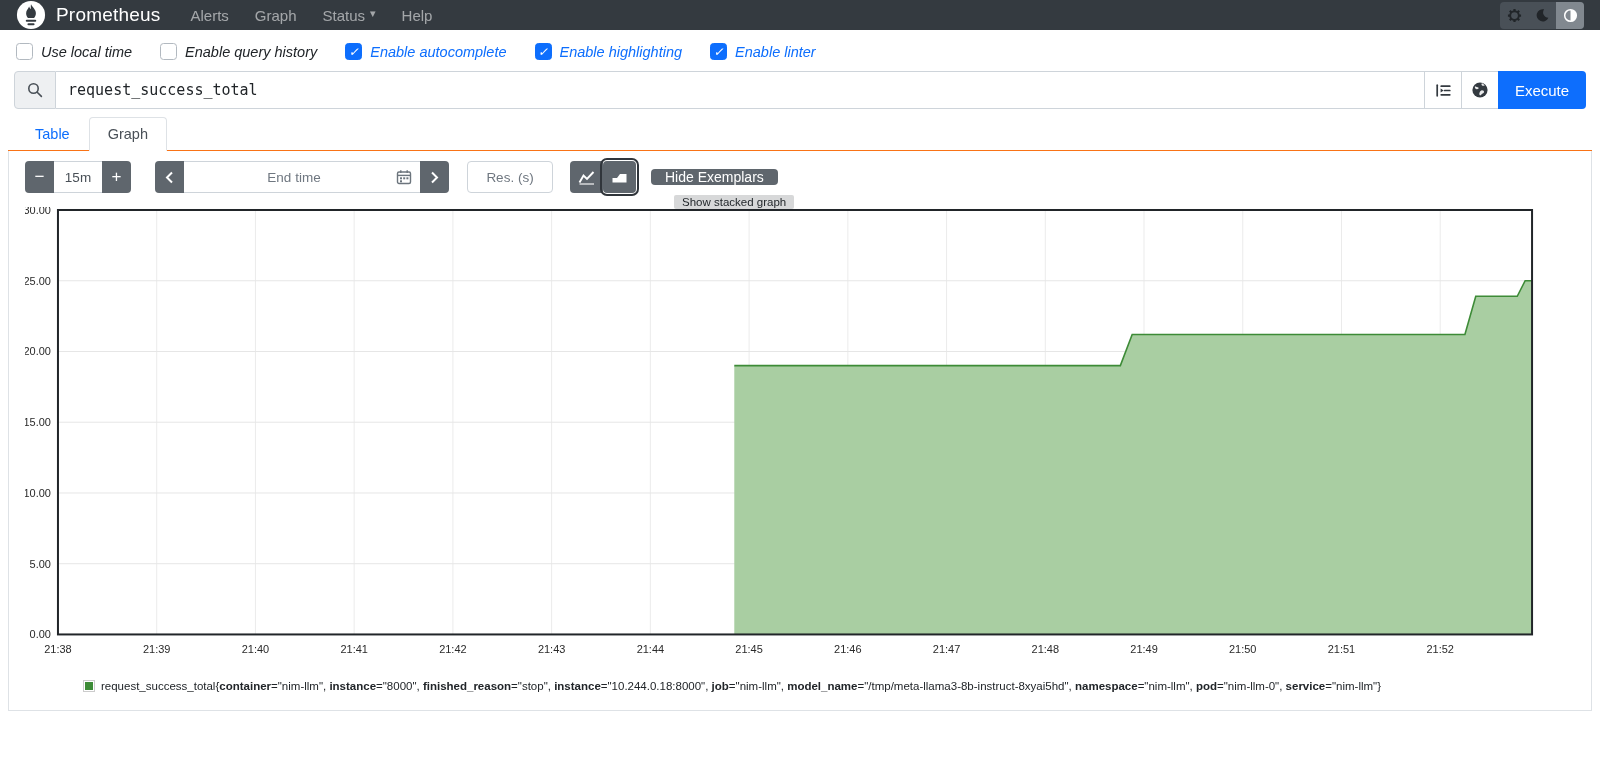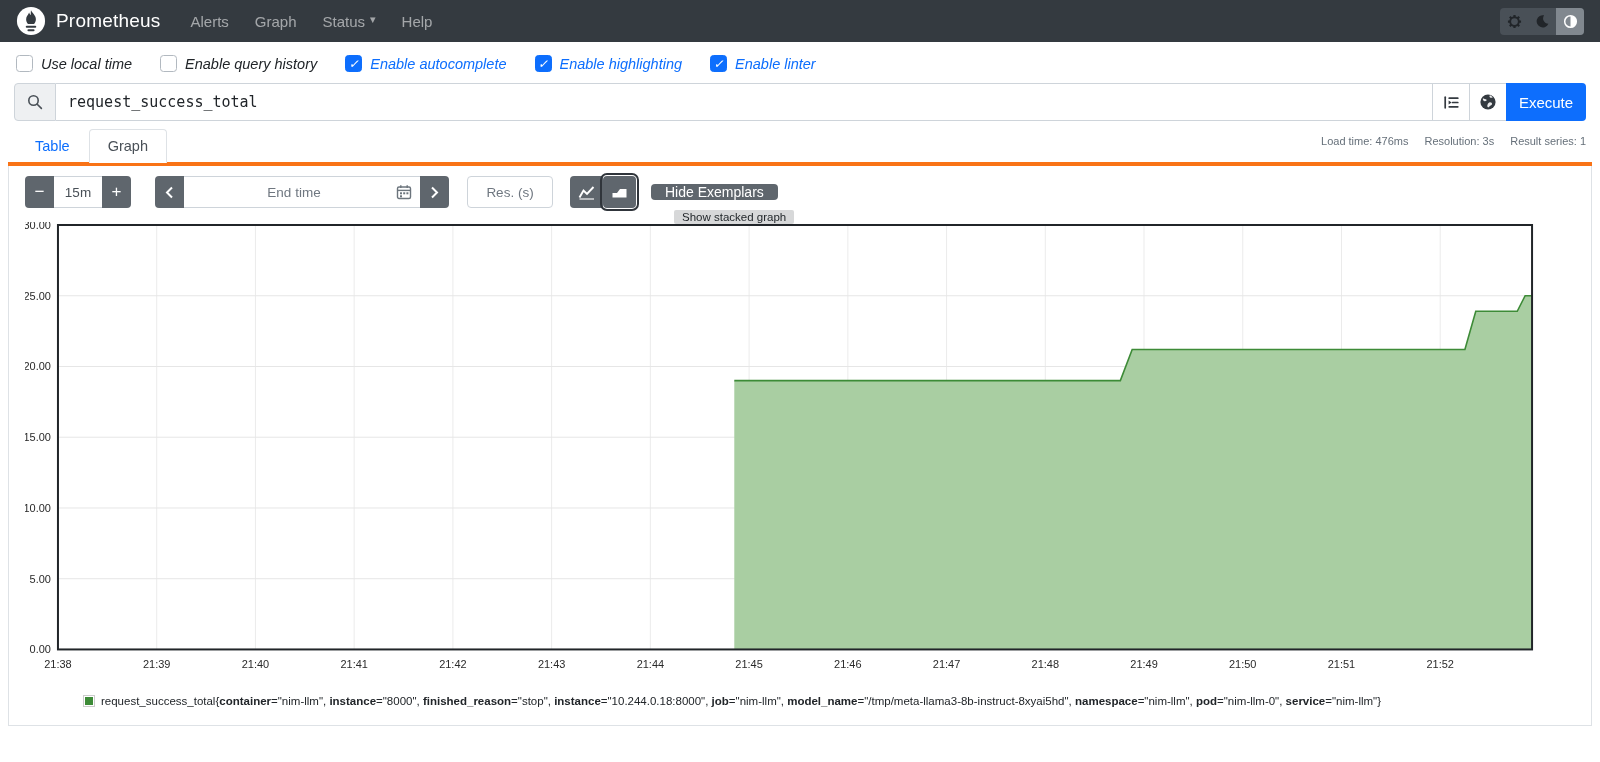--- a/index.html
+++ b/index.html
@@ -1,20 +1,20 @@
 <!DOCTYPE html>
 <html><head>
 <meta charset="utf-8">
 <style>
   * { box-sizing: border-box; }
   html,body { margin:0; padding:0; width:1600px; height:762px; background:#fff;
     font-family:"Liberation Sans", sans-serif; color:#212529; overflow:hidden; }
 
   
-  .navbar { height:42px; background:#343a40; display:flex; align-items:center; padding:0 16px; }
+  .navbar { height:30px; background:#343a40; display:flex; align-items:center; padding:0 16px; }
   .brand { display:flex; align-items:center; gap:10px; margin-right:30px; }
   .brand-name { color:#fff; font-size:19px; letter-spacing:.2px; }
   .nav-links { display:flex; align-items:center; gap:26px; }
   .nav-link { color:rgba(255,255,255,.55); font-size:15px; text-decoration:none; cursor:pointer; display:flex; align-items:flex-start; gap:5px; }
   .theme-group { margin-left:auto; display:flex; background:#495057; border-radius:4px; overflow:hidden; height:27px; }
   .theme-seg { width:28px; display:flex; align-items:center; justify-content:center; cursor:pointer; }
   .theme-seg.active { background:#81888f; }
 
   
   .options-row { display:flex; align-items:center; gap:28px; padding:13px 16px 11px;font-style:italic; }
@@ -26,25 +26,25 @@
 
   
   .query-row { padding:0 14px; }
   .input-group { display:flex; height:38px; width:100%; }
   .addon { width:42px; background:#eef0f2; border:1px solid #ced4da; border-right:1px solid #ced4da;
     border-radius:4px 0 0 4px; display:flex; align-items:center; justify-content:center; }
   .query-input { flex:1; border:1px solid #ced4da; border-left:none; border-right:none; padding:0 12px;
     font-family:"DejaVu Sans Mono", monospace; font-size:15px; color:#212529; outline:none; }
   .icon-btn { width:37px; background:#fff; border:1px solid #ced4da; border-right:none; display:flex;
     align-items:center; justify-content:center; cursor:pointer; padding:0; }
-  .execute-btn { width:80px; background:#0d6efd; color:#fff; border:none; font-size:15px;
+  .execute-btn { width:88px; background:#0d6efd; color:#fff; border:none; font-size:15px;
     border-radius:0 4px 4px 0; cursor:pointer; font-family:inherit; }
 
   
-  .tabbar { margin:8px 8px 0; display:flex; align-items:flex-end; border-bottom:4px solid #f97316; padding:0 0 0 8px; }
+  .tabbar { margin:8px 8px 0; display:flex; align-items:flex-end; border-bottom:1px solid #f97316; padding:0 0 0 8px; }
   .tab { padding:8px 18px; font-size:14.5px; cursor:pointer; border:1px solid transparent; margin-bottom:-1px; }
   .tab.inactive { color:#0d6efd; }
   .tab.active { background:#fff; color:#495057; border-color:#dee2e6 #dee2e6 #fff; border-radius:4px 4px 0 0; }
   .stats { margin-left:auto; display:flex; gap:16px; font-size:11px; color:#66707a; padding:0 6px 15px 0; }
 
   
   .panel { margin:0 8px; border:1px solid #dee2e6; border-top:none; padding:10px 16px 18px; }
 
   
   .controls { display:flex; align-items:center; gap:0; position:relative; }
@@ -196,25 +196,20 @@
         </svg>
       </span>
     </button>
     <button class="execute-btn">Execute</button>
   </div>
 </div>
 
 <div class="tabbar">
   <div class="tab inactive">Table</div>
   <div class="tab active">Graph</div>
-  <div class="stats">
-    <span>Load time: 476ms</span>
-    <span>Resolution: 3s</span>
-    <span>Result series: 1</span>
-  </div>
 </div>
 
 <div class="panel">
 
   <div class="controls">
     <div class="btn-grp">
       <button class="gbtn rl">−</button>
       <input class="range-input" value="15m" style="">
       <button class="gbtn rr">+</button>
     </div>

